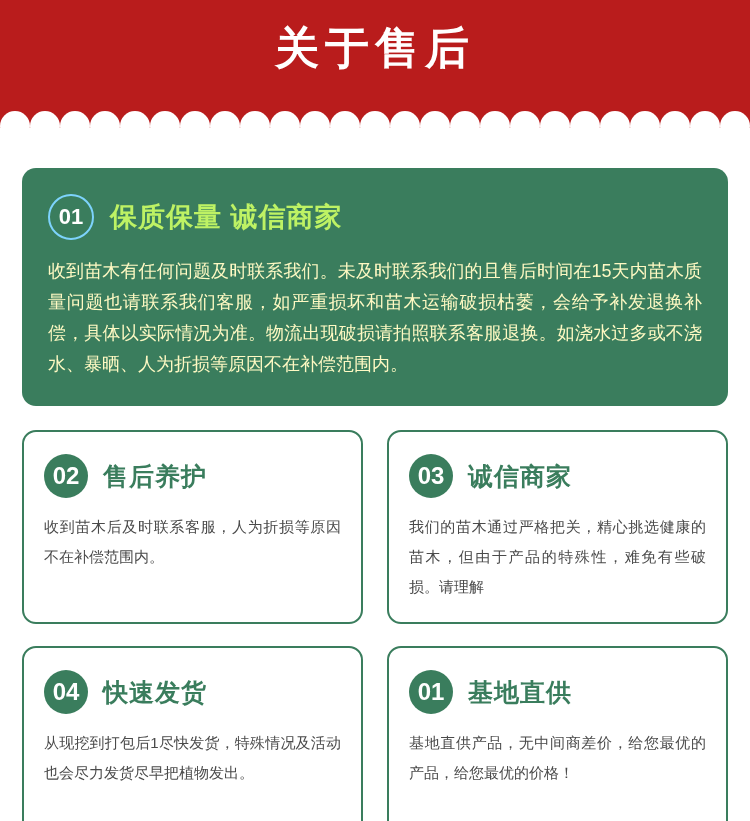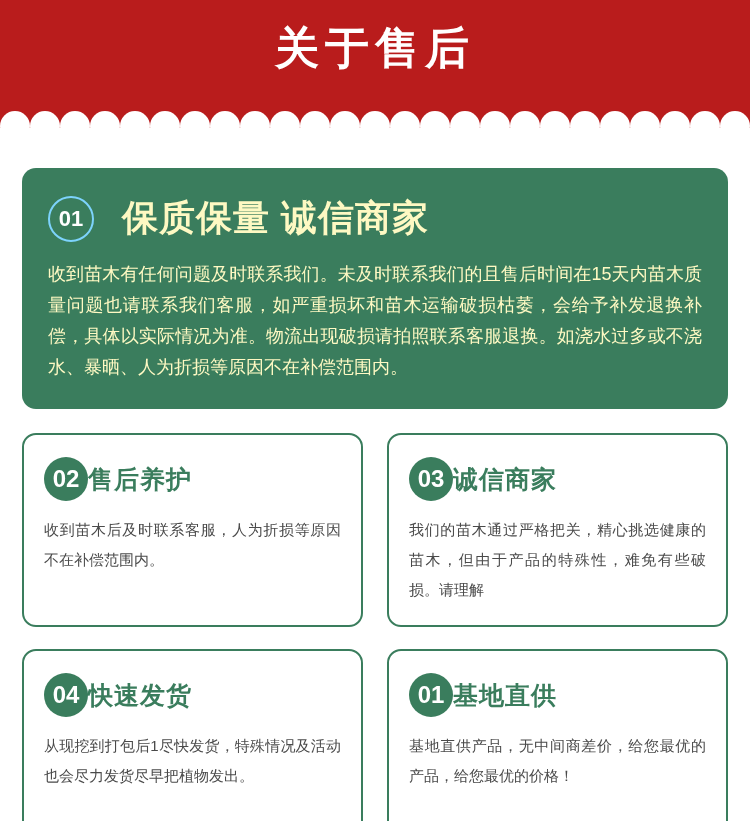--- a/index.html
+++ b/index.html
@@ -88,24 +88,24 @@
     color: #ffffff;
     font-size: 22px;
     font-weight: bold;
     display: flex;
     align-items: center;
     justify-content: center;
     box-sizing: border-box;
     flex: none;
   }
   .card-main .card-title {
-    color: #fef9c3;
-    font-size: 36px;
-    font-weight: bold;
-    margin-left: 28px;
+    color: #bef264;
+    font-size: 27px;
+    font-weight: bold;
+    margin-left: 16px;
     letter-spacing: 1px;
   }
   .card-main .card-text {
     color: #fef9c3;
     font-size: 18px;
     line-height: 31px;
     text-align: justify;
   }
 
   
@@ -141,21 +141,21 @@
     font-weight: bold;
     display: flex;
     align-items: center;
     justify-content: center;
     flex: none;
   }
   .card-sub .card-title {
     color: #3a7d5d;
     font-size: 25px;
     font-weight: bold;
-    margin-left: 0;
+    margin-left: 15px;
     letter-spacing: 1px;
   }
   .card-sub .card-text {
     color: #4a4a4a;
     font-size: 15px;
     line-height: 30px;
     text-align: justify;
   }
 </style>
 </head>

